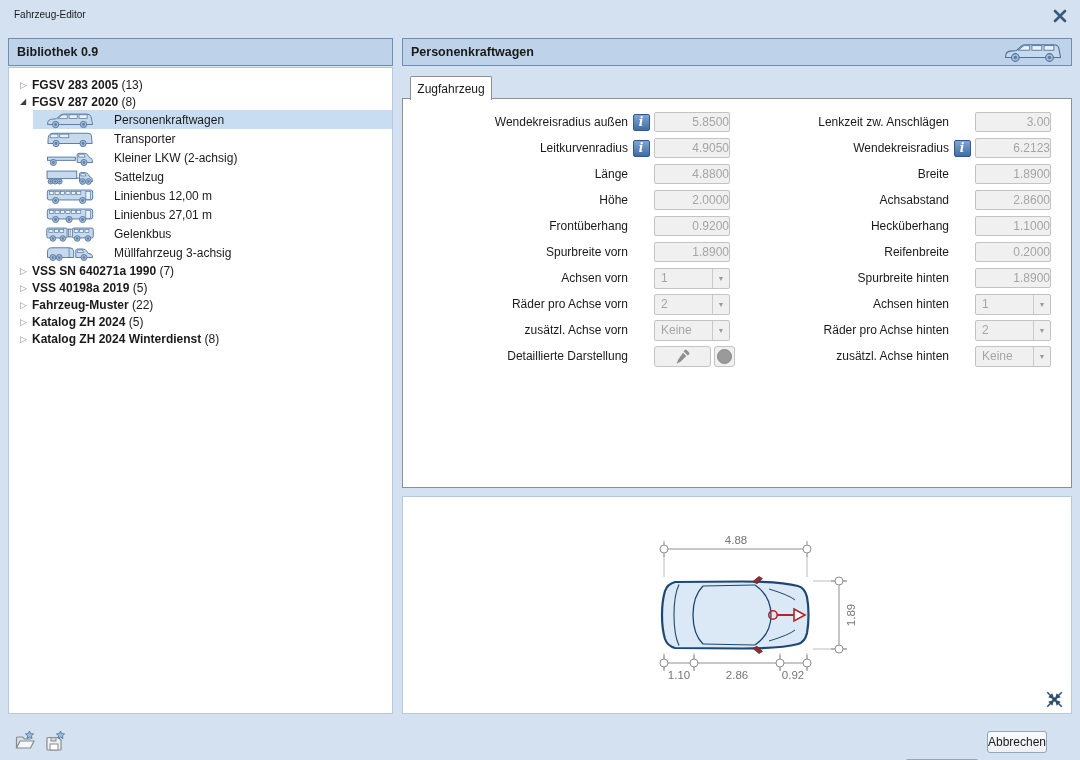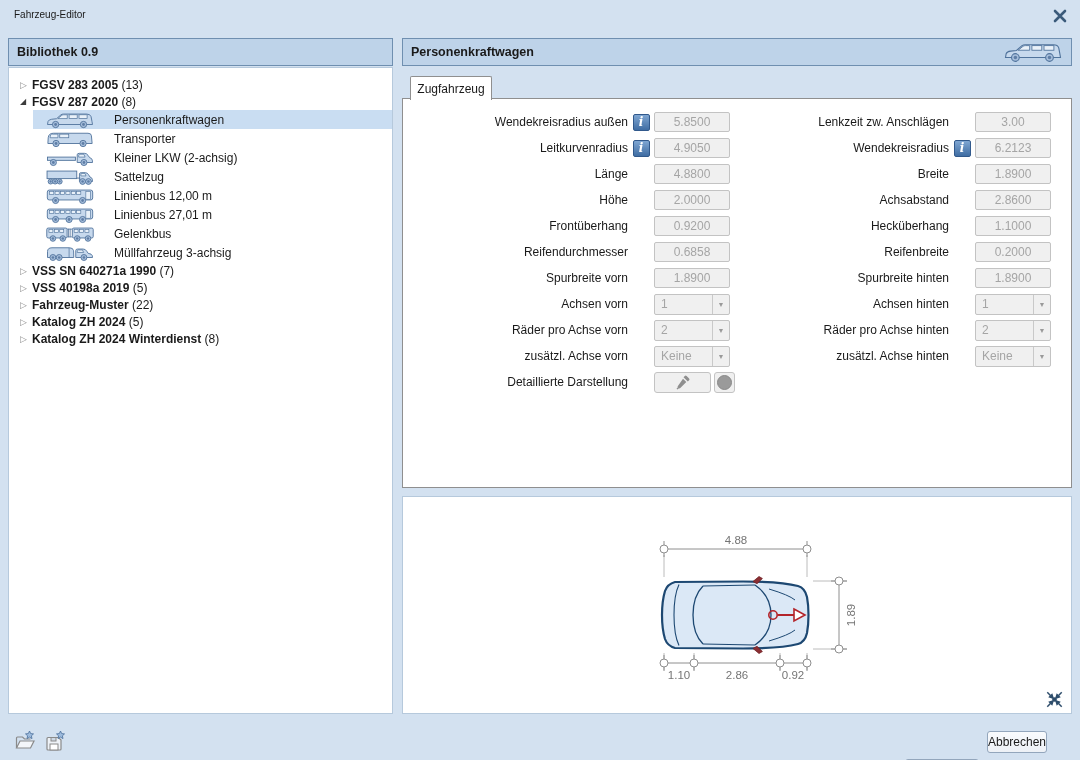--- a/index.html
+++ b/index.html
@@ -29,21 +29,21 @@
   .form-panel{position:absolute;left:402px;top:98px;width:670px;height:390px;background:#fff;border:1px solid #8f8f8f;box-sizing:border-box;}
   .col{position:absolute;top:10px;}
   .col-left{left:4px;}
   .col-right{left:326px;}
   .frow{display:flex;align-items:center;height:26px;}
   .col-left .flabel{width:221px;}
   .col-right .flabel{width:220px;}
   .flabel{text-align:right;white-space:pre;}
   .info-slot{width:26px;flex:0 0 26px;display:flex;align-items:center;justify-content:center;}
   .info-icon{width:17px;height:17px;background:linear-gradient(#7fa6d2,#3f6da3);border:1px solid #31598c;border-radius:2px;color:#fff;font:bold italic 12px "DejaVu Serif",serif;display:flex;align-items:center;justify-content:center;box-sizing:border-box;cursor:pointer;}
-  .num-input{width:76px;height:20px;box-sizing:border-box;background:#f0f0f0;border:1px solid #c3c3c3;border-radius:2px;color:#a5a5a5;-webkit-text-fill-color:#a5a5a5;text-align:center;font:12px "Liberation Sans",sans-serif;padding:0;}
+  .num-input{width:76px;height:20px;box-sizing:border-box;background:#f0f0f0;border:1px solid #c3c3c3;border-radius:2px;color:#a5a5a5;-webkit-text-fill-color:#a5a5a5;text-align:right;font:12px "Liberation Sans",sans-serif;padding:0;}
   .select-box{width:76px;height:21px;box-sizing:border-box;background:#f0f0f0;border:1px solid #c3c3c3;border-radius:2px;display:flex;align-items:center;color:#a5a5a5;}
   .select-value{flex:1;padding-left:6px;}
   .select-arrow{width:17px;height:100%;border-left:1px solid #c9c9c9;display:flex;align-items:center;justify-content:center;color:#9a9a9a;font-size:7px;box-sizing:border-box;}
   .detail-btn{width:57px;height:21px;background:#f0f0f0;border:1px solid #c3c3c3;border-radius:3px;display:flex;align-items:center;justify-content:center;padding:0;cursor:pointer;}
   .swatch-btn{width:21px;height:21px;margin-left:3px;background:#f0f0f0;border:1px solid #c3c3c3;border-radius:3px;display:flex;align-items:center;justify-content:center;padding:0;cursor:pointer;}
   .swatch-circle{width:13px;height:13px;border-radius:50%;background:#9a9a9a;border:1px solid #898989;}
 
   .diagram-panel{position:absolute;left:402px;top:496px;width:670px;height:218px;background:#fff;border:1px solid #b6c9dc;box-sizing:border-box;}
   .fit-btn{position:absolute;right:8px;bottom:5px;width:18px;height:18px;background:transparent;border:none;padding:0;display:flex;align-items:center;justify-content:center;cursor:pointer;}
 
@@ -296,25 +296,20 @@
         </div>
         <div class="frow">
           <span class="flabel">Höhe</span>
           <span class="info-slot"></span>
           <input class="num-input" type="text" disabled="" value="2.0000" style="">
         </div>
         <div class="frow">
           <span class="flabel">Frontüberhang</span>
           <span class="info-slot"></span>
           <input class="num-input" type="text" disabled="" value="0.9200" style="">
-        </div>
-        <div class="frow">
-          <span class="flabel">Reifendurchmesser</span>
-          <span class="info-slot"></span>
-          <input class="num-input" type="text" disabled="" value="0.6858" style="">
         </div>
         <div class="frow">
           <span class="flabel">Spurbreite vorn</span>
           <span class="info-slot"></span>
           <input class="num-input" type="text" disabled="" value="1.8900" style="">
         </div>
         <div class="frow">
           <span class="flabel">Achsen vorn</span>
           <span class="info-slot"></span>
           <div class="select-box">

